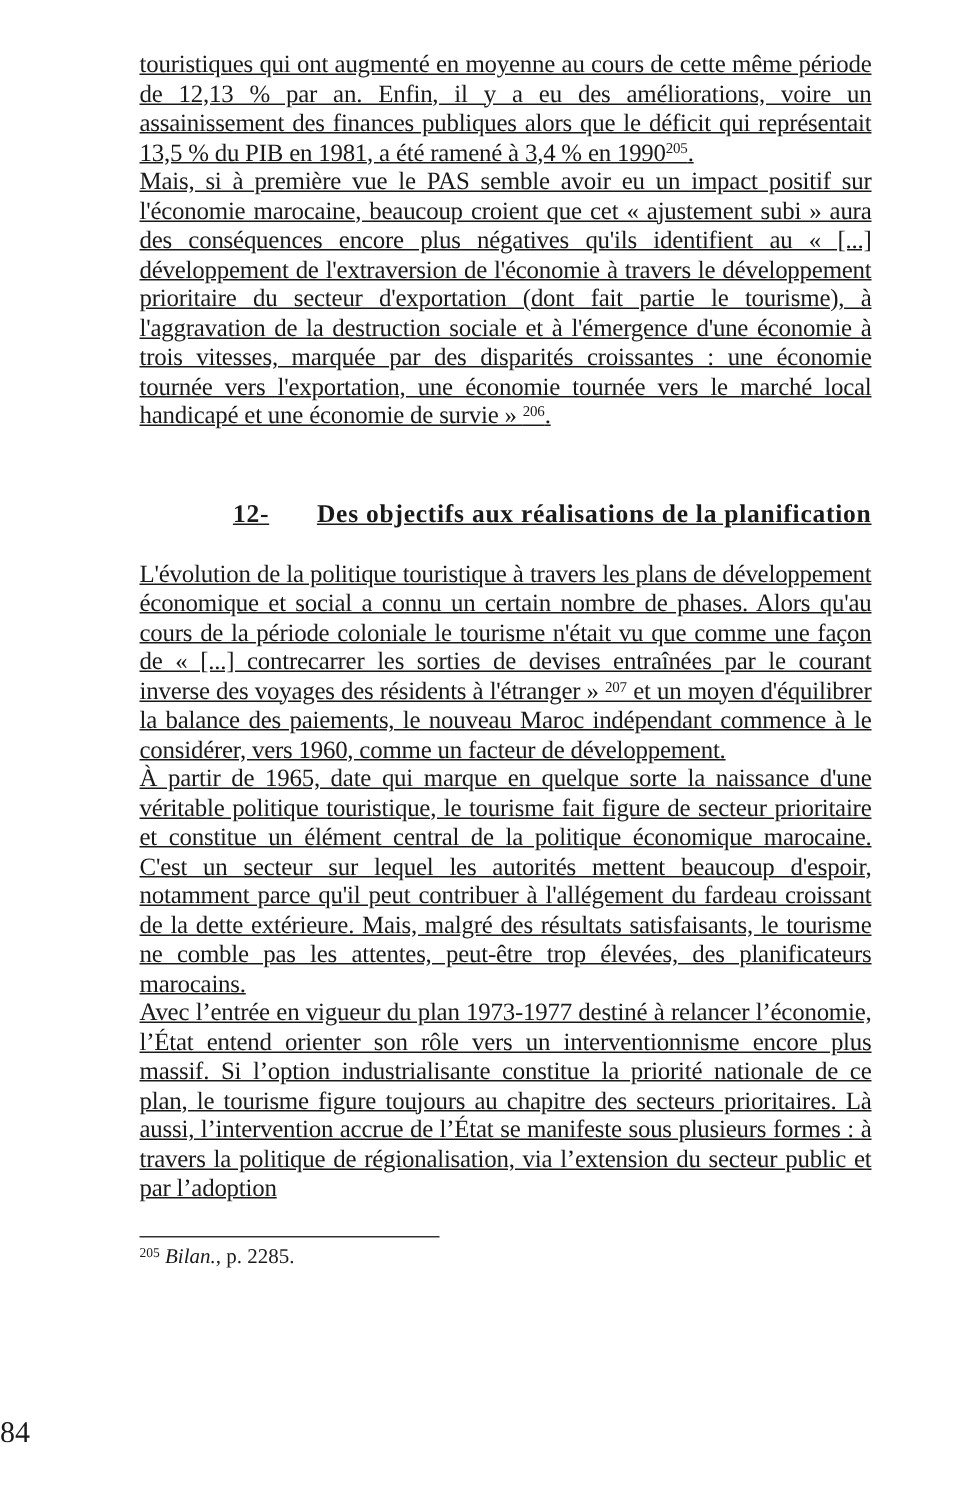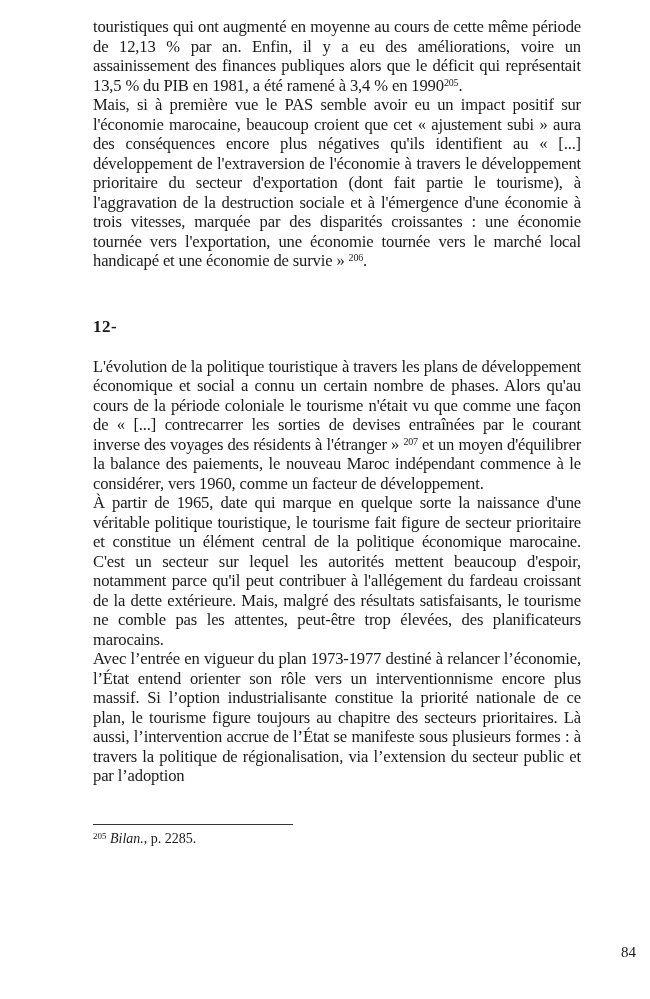--- a/index.html
+++ b/index.html
@@ -11,22 +11,23 @@
       width: 650px;
       height: 999px;
       position: relative;
       overflow: hidden;
       font-family: "Liberation Serif", "DejaVu Serif", serif;
       color: #1a1a1a;
     }
     .page {
       position: absolute;
       left: 93px;
-      top: 17px;
+      top: 33px;
       width: 488px;
+      text-decoration: underline;
     }
     .para {
       font-size: 16.6px;
       line-height: 19.5px;
       text-align: justify;
       margin: 0;
       text-indent: 0;
       letter-spacing: -0.15px;
     }
     sup {
@@ -34,20 +35,21 @@
       line-height: 0;
       vertical-align: 5px;
     }
     .heading {
       margin: 46px 0 20px 0;
       font-size: 17px;
       font-weight: bold;
       line-height: 20px;
       letter-spacing: 0.5px;
       display: flex;
+      justify-content: flex-end;
     }
     .heading .num {
       width: 56px;
       display: inline-block;
     }
     .footrule {
       position: absolute;
       left: 93px;
       top: 824px;
       width: 200px;
@@ -68,33 +70,34 @@
     .footnotes sup {
       font-size: 9px;
       vertical-align: 4px;
     }
     .footnotes i { font-style: italic; }
     .pagenum {
       position: absolute;
       left: 0;
       width: 636px;
       top: 944px;
-      text-align: right;
-      font-size: 15px;
+      text-align: left;
+      font-size: 20px;
     }
   </style>
 </head>
 <body>
 
 <div class="page">
   <p class="para"><span>touristiques qui ont augmenté en moyenne au cours de cette même période de 12,13 % par an.  Enfin, il y a eu des améliorations, voire un assainissement des finances publiques alors que le déficit qui représentait 13,5 % du PIB en 1981, a été ramené à 3,4 % en 1990</span><sup>205</sup><span>.</span></p>
   <p class="para"><span>Mais, si à première vue le PAS semble avoir eu un impact positif sur l'économie marocaine, beaucoup croient que cet « ajustement subi » aura des conséquences encore plus négatives qu'ils identifient au « [...] développement de l'extraversion de l'économie à travers le développement prioritaire du secteur d'exportation (dont fait partie le tourisme), à l'aggravation de la destruction sociale et à l'émergence d'une économie à trois vitesses, marquée par des disparités croissantes :  une économie tournée vers l'exportation, une économie tournée vers le marché local handicapé et une économie de survie » </span><sup>206</sup><span>.</span></p>
 
   <div class="heading">
     <span class="num">12-</span>
+    <span>Des objectifs aux réalisations de la planification</span>
   </div>
 
   <p class="para"><span>L'évolution de la politique touristique à travers les plans de développement économique et social a connu un certain nombre de phases.  Alors qu'au cours de la période coloniale le tourisme n'était vu que comme une façon de « [...] contrecarrer les sorties de devises entraînées par le courant inverse des voyages des résidents à l'étranger » </span><sup>207</sup><span> et un moyen d'équilibrer la balance des paiements, le nouveau Maroc indépendant commence à le considérer, vers 1960, comme un facteur de développement.</span></p>
   <p class="para">À partir de 1965, date qui marque en quelque sorte la naissance d'une véritable politique touristique, le tourisme fait figure de secteur prioritaire et constitue un élément central de la politique économique marocaine.  C'est un secteur sur lequel les autorités mettent beaucoup d'espoir, notamment parce qu'il peut contribuer à l'allégement du fardeau croissant de la dette extérieure.  Mais, malgré des résultats satisfaisants, le tourisme ne comble pas les attentes, peut-être trop élevées, des planificateurs marocains.</p>
   <p class="para">Avec l’entrée en vigueur du plan 1973-1977 destiné à relancer l’économie, l’État entend orienter son rôle vers un interventionnisme encore plus massif.  Si l’option industrialisante constitue la priorité nationale de ce plan, le tourisme figure toujours au chapitre des secteurs prioritaires.  Là aussi, l’intervention accrue de l’État se manifeste sous plusieurs formes :  à travers la politique de régionalisation, via l’extension du secteur public et par l’adoption</p>
 </div>
 
 <div class="footrule"></div>
 
 <div class="footnotes">

